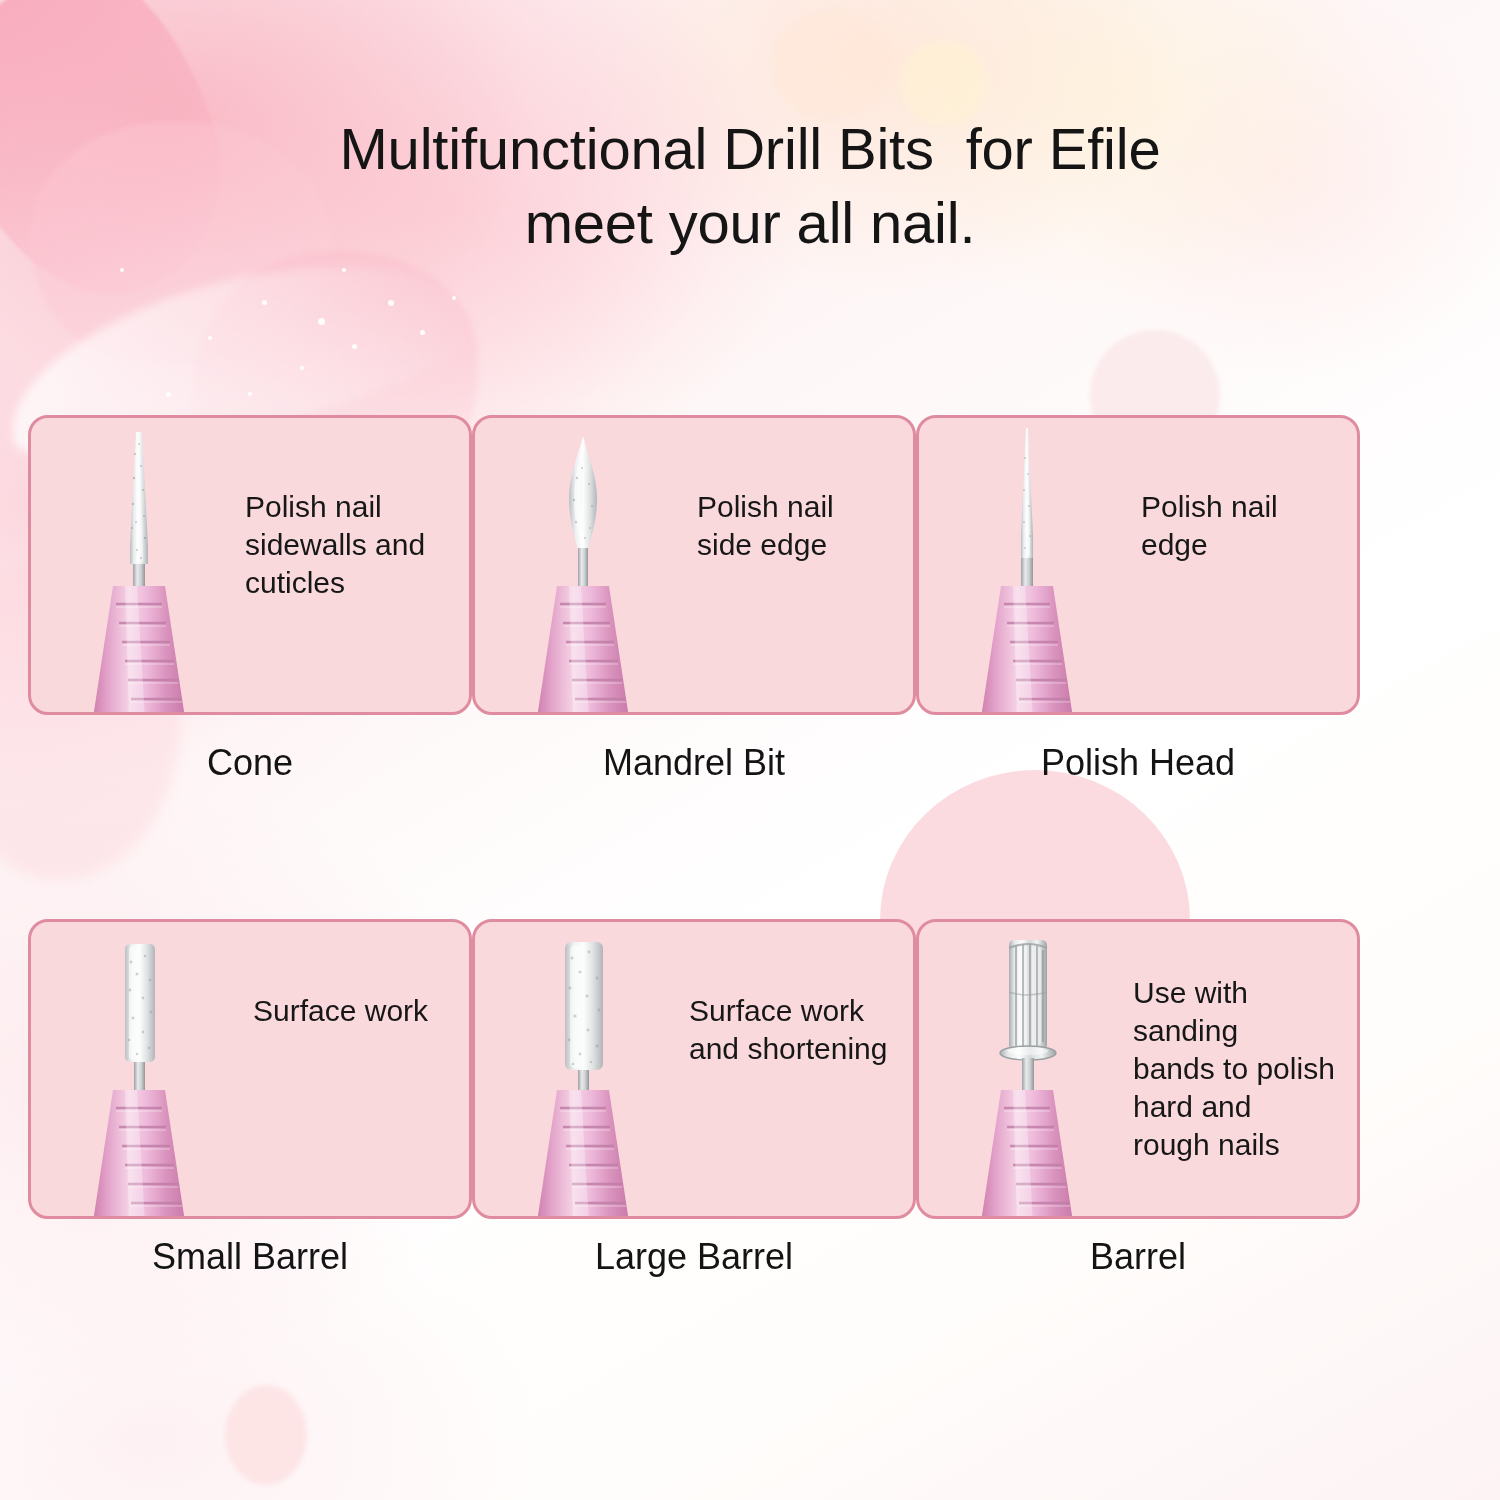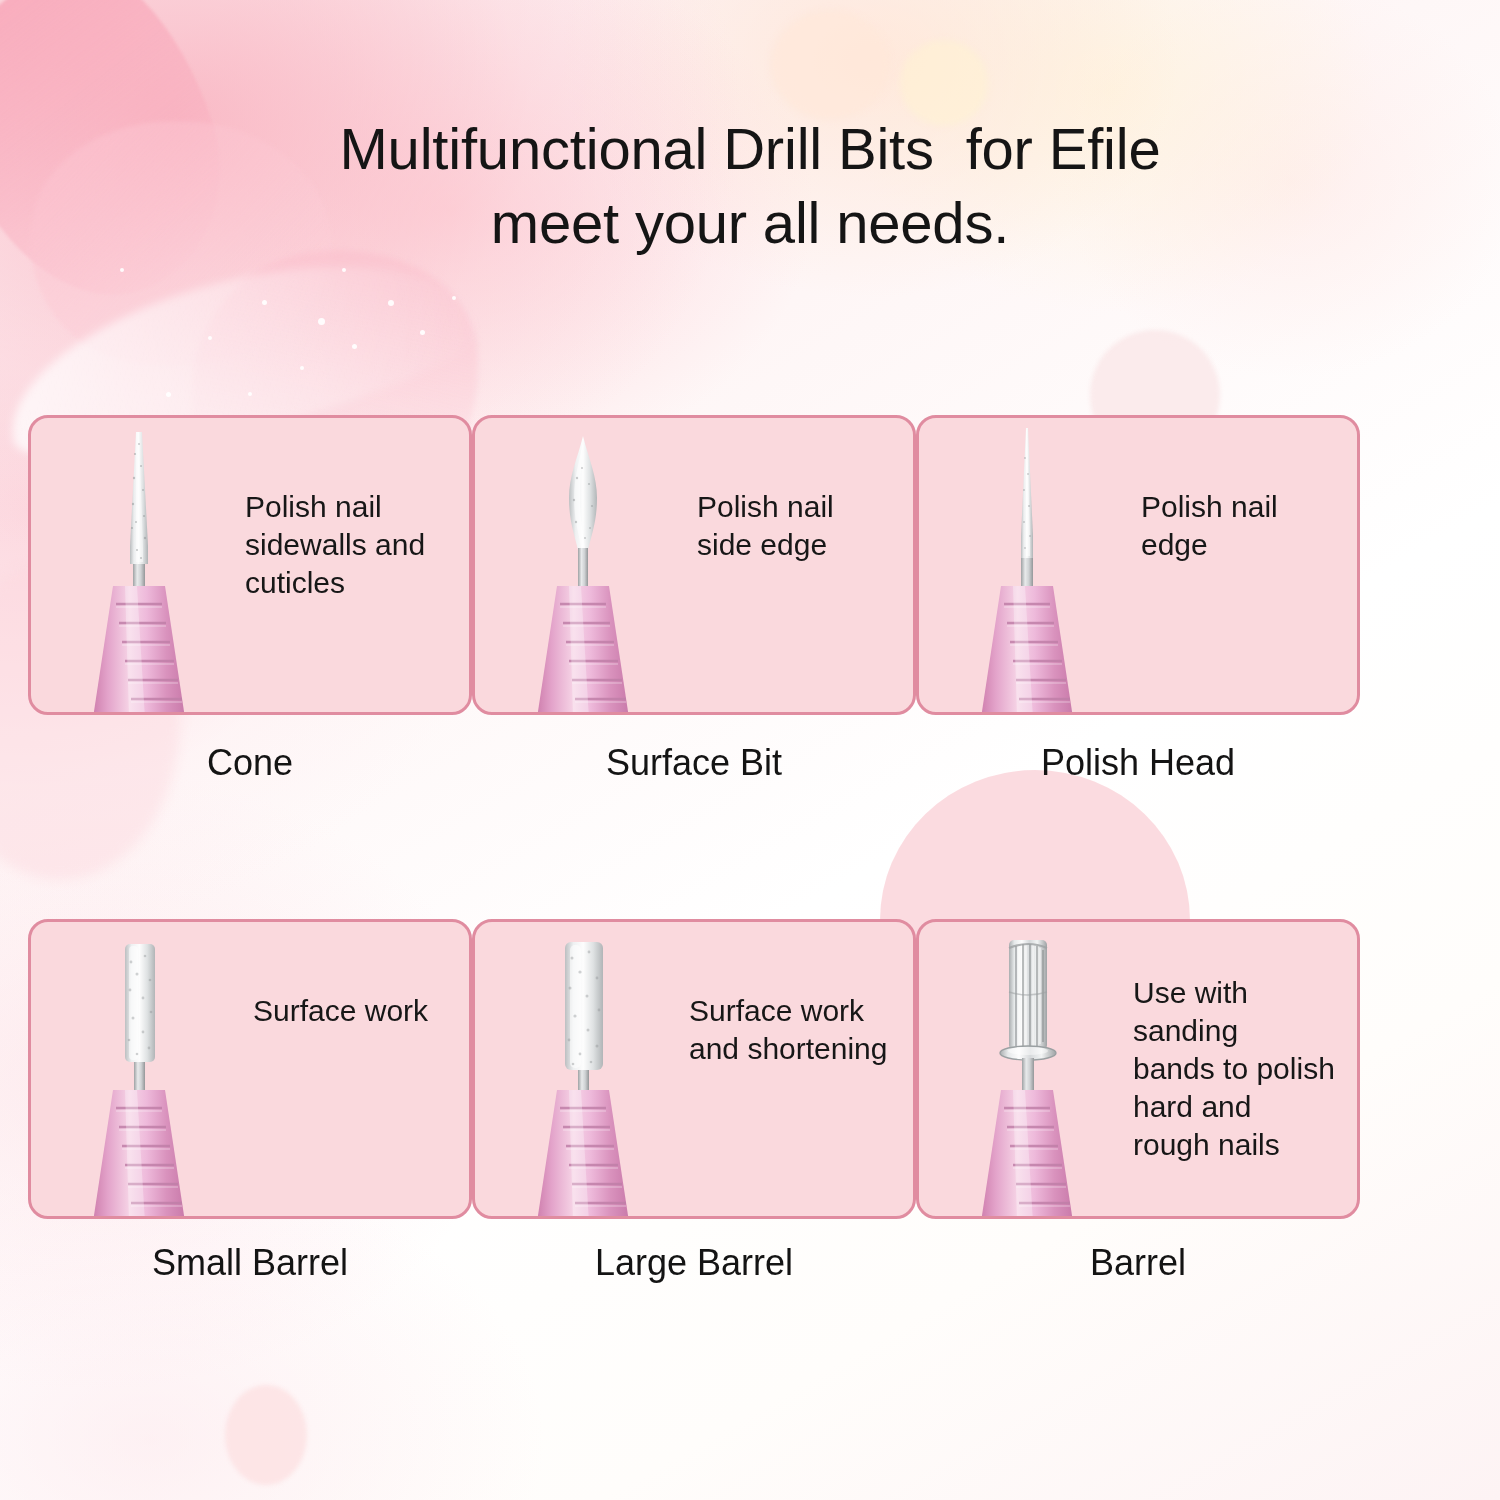--- a/index.html
+++ b/index.html
@@ -186,21 +186,21 @@
 
   .card-label {
     margin-top: 22px;
     text-align: center;
     font-family: "Liberation Sans", sans-serif;
     font-size: 36px;
     font-weight: 400;
     color: #141414;
     line-height: 52px;
   }
-  .row-2 .card-label { margin-top: 18px; }
+  .row-2 .card-label { margin-top: 12px; }
 
   
   .tool {
     position: absolute;
     left: 42px;
     bottom: -6px;
     width: 160px;
     height: 300px;
   }
   .tool svg { display: block; width: 160px; height: 300px; }
@@ -230,21 +230,21 @@
   <div class="sparkle" style="left:262px;top:300px;width:5px;height:5px;"></div>
   <div class="sparkle" style="left:208px;top:336px;width:4px;height:4px;"></div>
   <div class="sparkle" style="left:342px;top:268px;width:4px;height:4px;"></div>
   <div class="sparkle" style="left:452px;top:296px;width:4px;height:4px;"></div>
   <div class="sparkle" style="left:166px;top:392px;width:5px;height:5px;"></div>
   <div class="sparkle" style="left:248px;top:392px;width:4px;height:4px;"></div>
   <div class="sparkle" style="left:120px;top:268px;width:4px;height:4px;"></div>
 
   <div class="title-block">
     <div class="title-line">Multifunctional Drill Bits  for Efile</div>
-    <div class="title-line">meet your all needs.</div>
+    <div class="title-line">meet your all nail.</div>
   </div>
 
   <div class="grid">
 
     <div class="row row-1">
 
       <div class="cell">
         <div class="card">
           <div class="tool">
             <svg viewBox="0 0 160 300" xmlns="http://www.w3.org/2000/svg">
@@ -377,21 +377,21 @@
                   <path d="M52 246 L101 246"></path>
                 <path d="M55 265 L105 265"></path>
                   <path d="M58 284 L109 284"></path>
               </g>
               <path d="M52 168 L64 168 L72 300 L56 300 Z" fill="#ffffff" opacity="0.30"></path>
             </svg>
           </div>
           <div class="card-desc">Polish nail
 side edge</div>
         </div>
-        <div class="card-label">Surface Bit</div>
+        <div class="card-label">Mandrel Bit</div>
       </div>
 
       <div class="cell">
         <div class="card">
           <div class="tool">
             <svg viewBox="0 0 160 300" xmlns="http://www.w3.org/2000/svg">
               <defs>
                 <linearGradient id="hpG3" x1="0" y1="0" x2="1" y2="0">
                   <stop offset="0%" stop-color="#cf7fae"></stop>
                   <stop offset="16%" stop-color="#e3a3ca"></stop>

